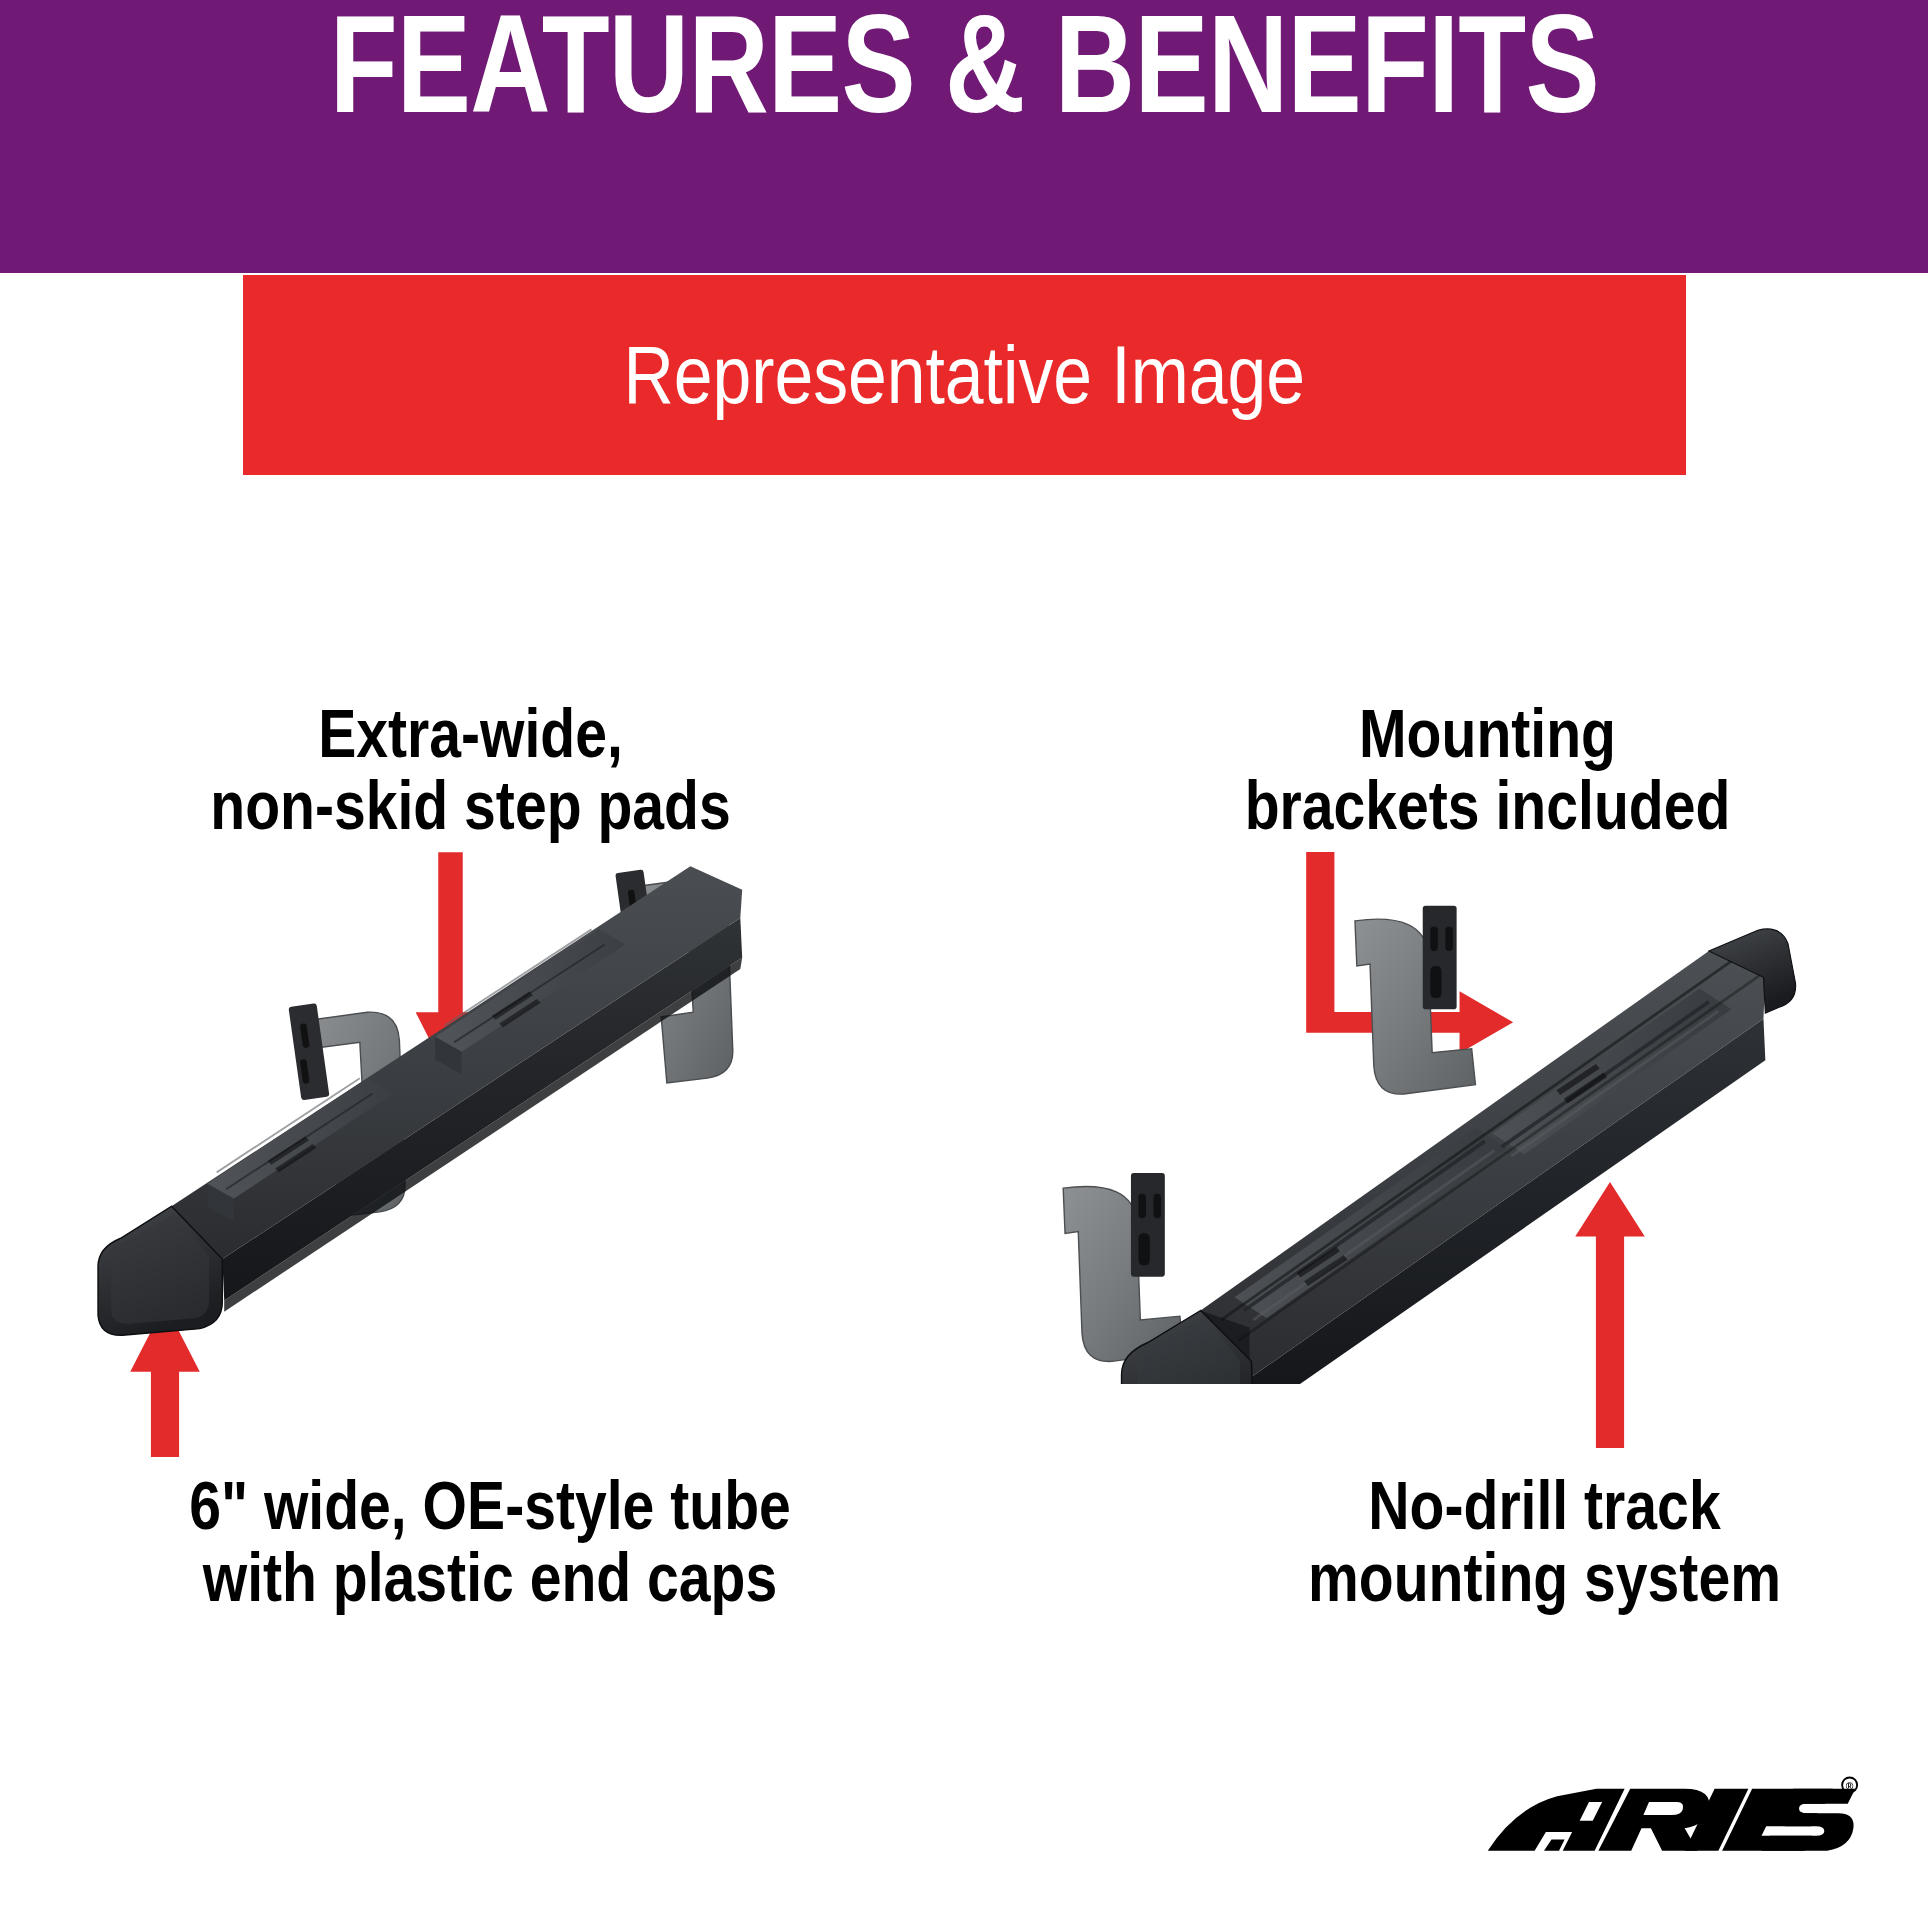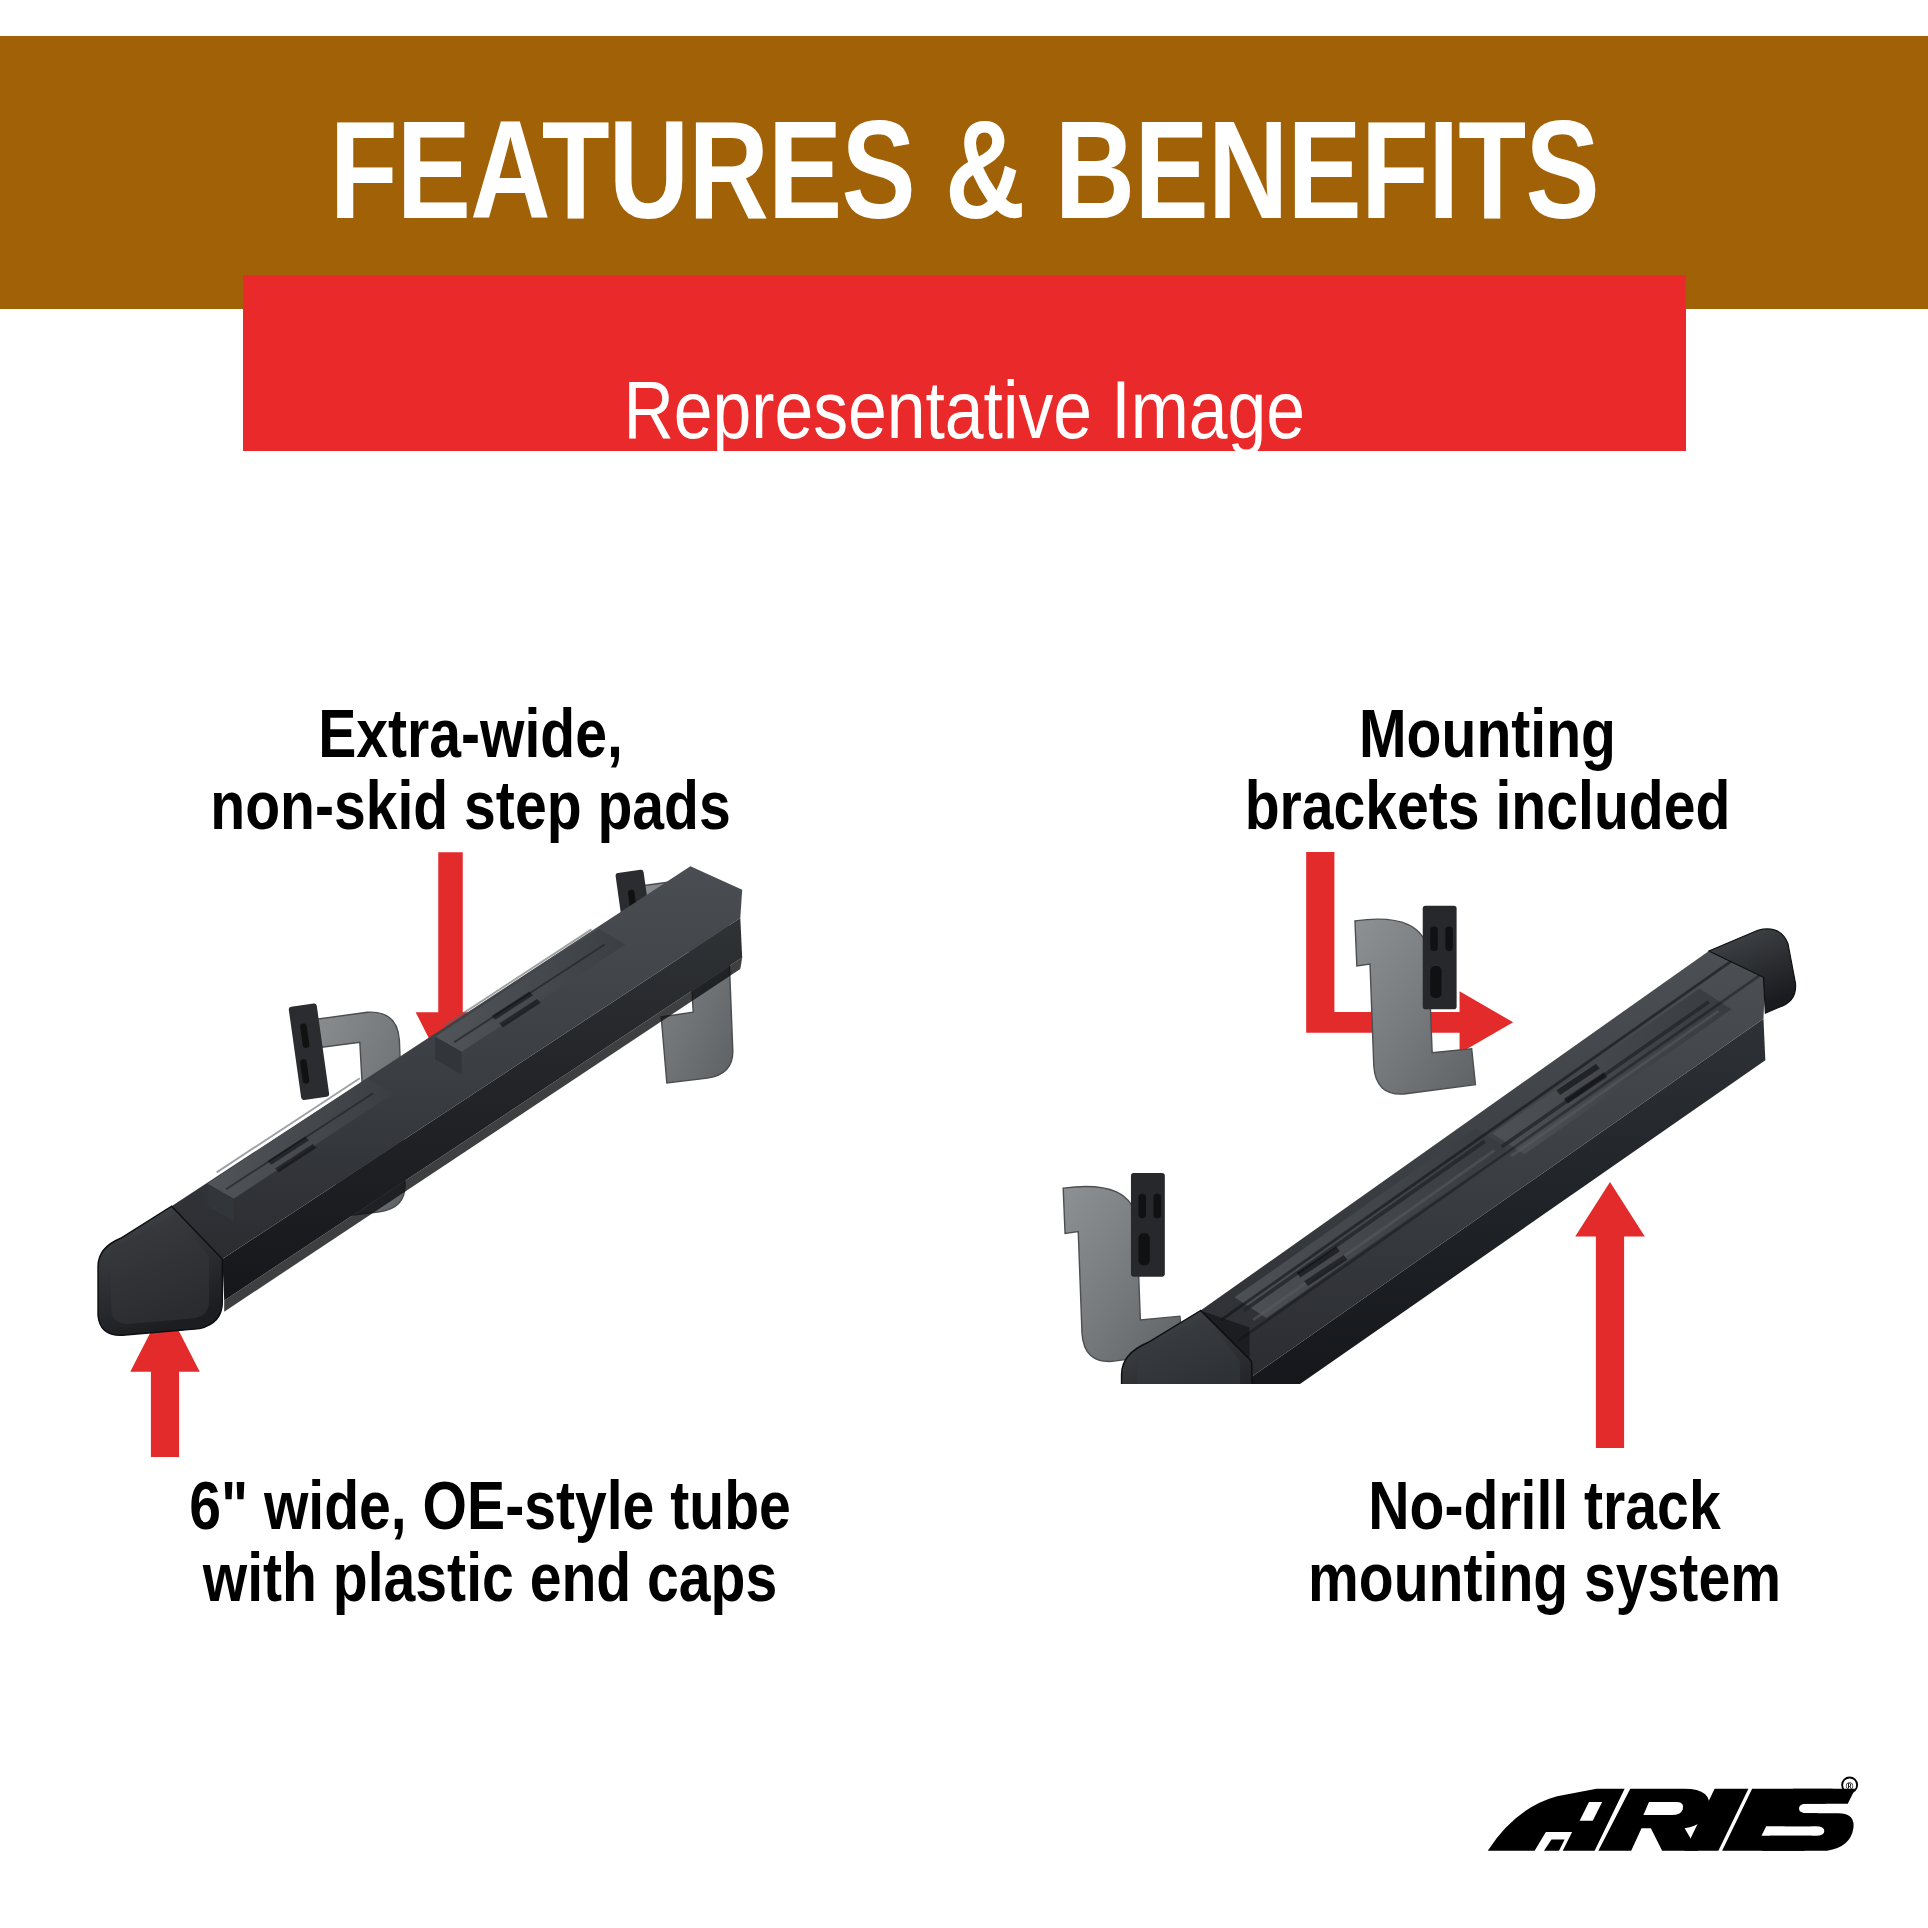--- a/index.html
+++ b/index.html
@@ -6,39 +6,39 @@
   body{
     width:1928px;height:1928px;
     background:#ffffff;
     font-family:"Liberation Sans", sans-serif;
     overflow:hidden;
     position:relative;
   }
   
   #header-bar{
     position:absolute;left:0;top:0;width:1928px;height:273px;
-    background:#a16207;
-    display:flex;align-items:center;justify-content:center;margin-top:36px;
+    background:#701a75;
+    display:flex;justify-content:center;
   }
   #page-title{
     color:#ffffff;
     font-size:139px;
     font-weight:bold;
     letter-spacing:-0.9px;
     transform:scaleX(0.80);
     transform-origin:center center;
     white-space:nowrap;
     line-height:1;
     margin-top:-5.6px;
   }
   
   #rep-banner{
-    position:absolute;left:243px;top:275px;width:1443px;height:176px;
+    position:absolute;left:243px;top:275px;width:1443px;height:200px;
     background:#EA2A2A;
-    display:flex;align-items:flex-end;justify-content:center;
+    display:flex;align-items:center;justify-content:center;
   }
   #rep-banner-label{
     color:#ffffff;
     font-size:81px;
     font-weight:normal;
     transform:scaleX(0.86);
     transform-origin:center center;
     white-space:nowrap;
     line-height:1;
   }

